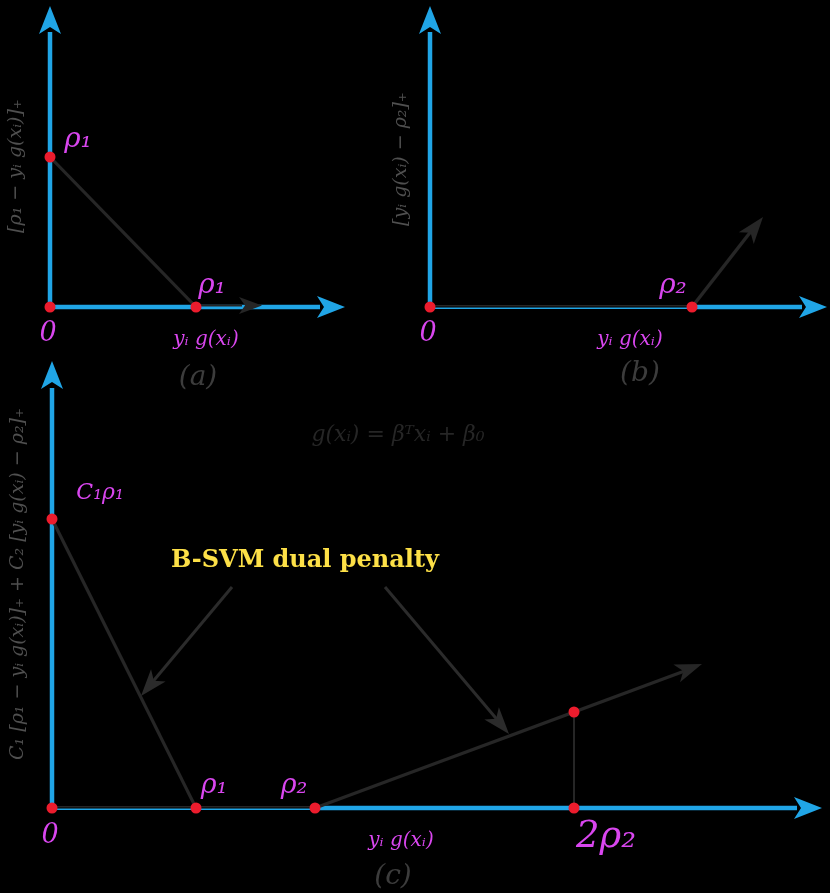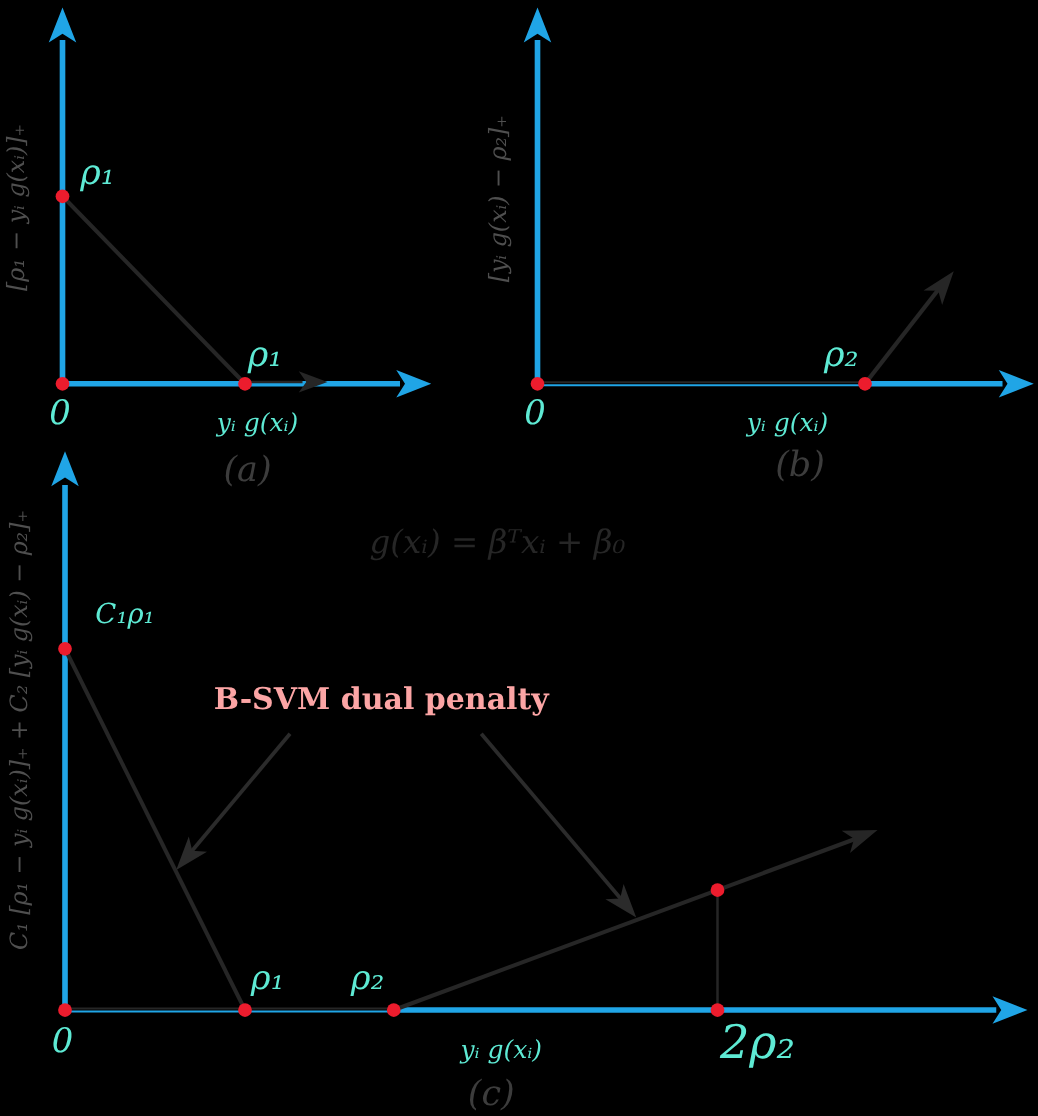--- a/index.html
+++ b/index.html
@@ -2,25 +2,25 @@
 <html><head>
 <meta charset="utf-8">
 <style>
   html,body{margin:0;padding:0;background:#000;}
   #stage{position:relative;width:830px;height:893px;background:#000;overflow:hidden;
          font-family:"DejaVu Serif","DejaVu Sans",serif;}
   #fig{position:absolute;left:0;top:0;}
   .lbl{position:absolute;transform:translate(-50%,-50%);white-space:nowrap;
        font-style:italic;line-height:1;}
   .rot{transform:translate(-50%,-50%) rotate(-90deg);}
-  .c-math{color:#5eead4;}
+  .c-math{color:#d946ef;}
   .c-yaxis{color:#4f4f4f;}
   .c-cap{color:#3c3c3c;}
   .c-eq{color:#262626;}
-  .c-bsvm{color:#fca5a5;font-style:normal;font-weight:bold;}
+  .c-bsvm{color:#fde047;font-style:normal;font-weight:bold;}
 </style>
 </head>
 <body>
 
 <div id="stage">
 
   <svg id="fig" width="830" height="893" viewBox="0 0 830 893">
 
     <g>
       <line x1="50" y1="309" x2="50" y2="32" stroke="#20a5e6" stroke-width="4.5"></line>
@@ -92,21 +92,21 @@
   <div class="lbl c-math" style="left:48px;top:331px;font-size:27px;">0</div>
   <div class="lbl c-math" style="left:206px;top:338px;font-size:20px;">yᵢ g(xᵢ)</div>
   <div class="lbl c-cap" style="left:198px;top:376px;font-size:28px;">(a)</div>
 
   <div class="lbl rot c-yaxis" style="left:399px;top:159px;font-size:19px;">[yᵢ g(xᵢ) − ρ₂]₊</div>
   <div class="lbl c-math" style="left:673px;top:284px;font-size:28px;">ρ₂</div>
   <div class="lbl c-math" style="left:428px;top:331px;font-size:27px;">0</div>
   <div class="lbl c-math" style="left:630px;top:338px;font-size:20px;">yᵢ g(xᵢ)</div>
   <div class="lbl c-cap" style="left:640px;top:372px;font-size:28px;">(b)</div>
 
-  <div class="lbl c-eq" style="left:398px;top:434px;font-size:26px;">g(xᵢ) = βᵀxᵢ + β₀</div>
+  <div class="lbl c-eq" style="left:398px;top:434px;font-size:22px;">g(xᵢ) = βᵀxᵢ + β₀</div>
 
   <div class="lbl rot c-yaxis" style="left:16px;top:584px;font-size:19px;">C₁ [ρ₁ − yᵢ g(xᵢ)]₊ + C₂ [yᵢ g(xᵢ) − ρ₂]₊</div>
   <div class="lbl c-math" style="left:100px;top:492px;font-size:22px;">C₁ρ₁</div>
   <div class="lbl c-bsvm" style="left:305px;top:559px;font-size:24px;">B-SVM dual penalty</div>
   <div class="lbl c-math" style="left:214px;top:783px;font-size:27px;">ρ₁</div>
   <div class="lbl c-math" style="left:294px;top:783px;font-size:27px;">ρ₂</div>
   <div class="lbl c-math" style="left:50px;top:833px;font-size:27px;">0</div>
   <div class="lbl c-math" style="left:401px;top:839px;font-size:20px;">yᵢ g(xᵢ)</div>
   <div class="lbl c-math" style="left:606px;top:834px;font-size:37px;">2ρ₂</div>
   <div class="lbl c-cap" style="left:393px;top:875px;font-size:28px;">(c)</div>

